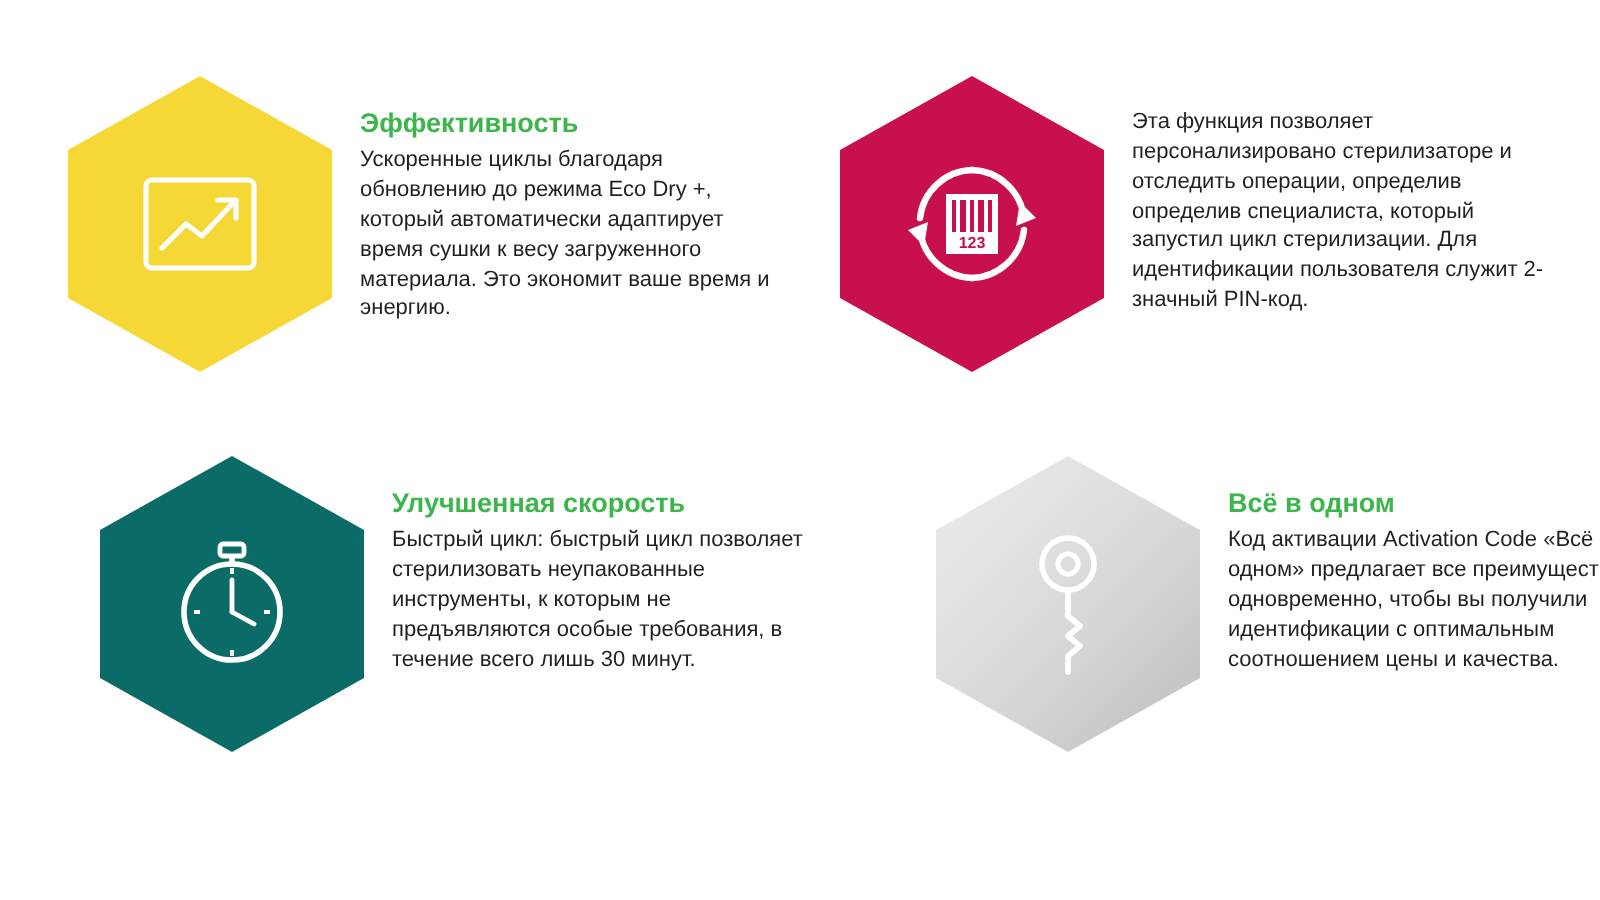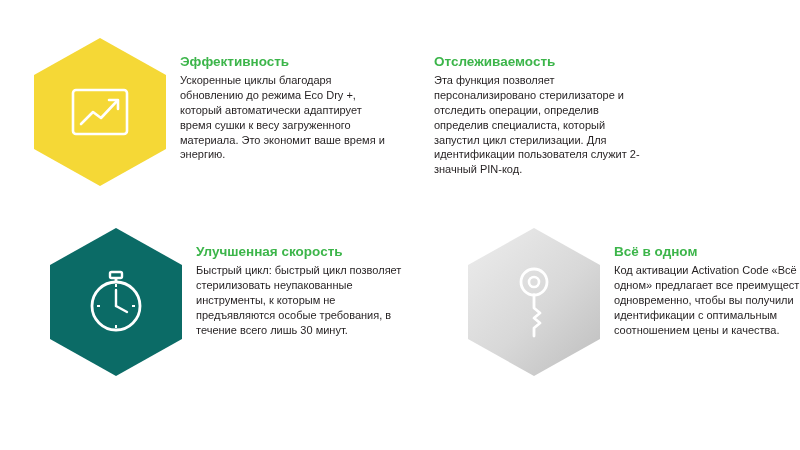--- a/index.html
+++ b/index.html
@@ -92,22 +92,43 @@
         </svg>
       </div>
     </div>
     <div class="text-col">
       <p class="f-title">Эффективность</p>
       <p class="f-body">Ускоренные циклы благодаря обновлению до режима Eco Dry +, который автоматически адаптирует время сушки к весу загруженного материала. Это экономит ваше время и энергию.</p>
     </div>
   </div>
 
   <div class="feature" id="feature-traceability">
+    <div class="hex-wrap">
+      <div class="hex" style="background:#c8104e;"></div>
+      <div class="hex-icon">
+        <svg width="72" height="66" viewBox="0 0 72 66" fill="none" aria-hidden="true">
+          <path d="M36 6 A27 27 0 0 1 62 30" stroke="#ffffff" stroke-width="3.2" fill="none" stroke-linecap="round"></path>
+          <path d="M62 36 A27 27 0 0 1 36 60" stroke="#ffffff" stroke-width="3.2" fill="none" stroke-linecap="round"></path>
+          <path d="M36 60 A27 27 0 0 1 10 36" stroke="#ffffff" stroke-width="3.2" fill="none" stroke-linecap="round"></path>
+          <path d="M10 30 A27 27 0 0 1 36 6" stroke="#ffffff" stroke-width="3.2" fill="none" stroke-linecap="round"></path>
+          <polygon points="60,22 68,30 58,34" fill="#ffffff"></polygon>
+          <polygon points="12,44 4,36 14,32" fill="#ffffff"></polygon>
+          <rect x="23" y="18" width="26" height="30" fill="#ffffff"></rect>
+          <g fill="#c8104e">
+            <rect x="26" y="21" width="2" height="16"></rect>
+            <rect x="30" y="21" width="3" height="16"></rect>
+            <rect x="35" y="21" width="2" height="16"></rect>
+            <rect x="39" y="21" width="3" height="16"></rect>
+            <rect x="44" y="21" width="2" height="16"></rect>
+          </g>
+          <text x="36" y="45" text-anchor="middle" font-family="Liberation Sans, sans-serif" font-size="8" font-weight="bold" fill="#c8104e">123</text>
+        </svg>
+      </div>
+    </div>
     <div class="text-col">
-      <p class="f-title">Отслеживаемость</p>
       <p class="f-body">Эта функция позволяет персонализировано стерилизаторе и отследить операции, определив определив специалиста, который запустил цикл стерилизации. Для идентификации пользователя служит 2-значный PIN-код.</p>
     </div>
   </div>
 
   <div class="feature" id="feature-speed">
     <div class="hex-wrap">
       <div class="hex" style="background:#0b6b66;"></div>
       <div class="hex-icon">
         <svg width="66" height="68" viewBox="0 0 66 68" fill="none" aria-hidden="true">
           <circle cx="33" cy="38" r="24" stroke="#ffffff" stroke-width="2.8" fill="none"></circle>

